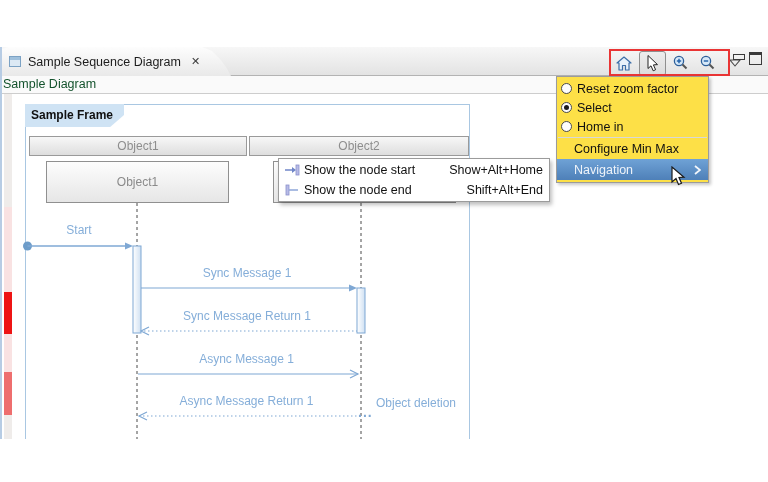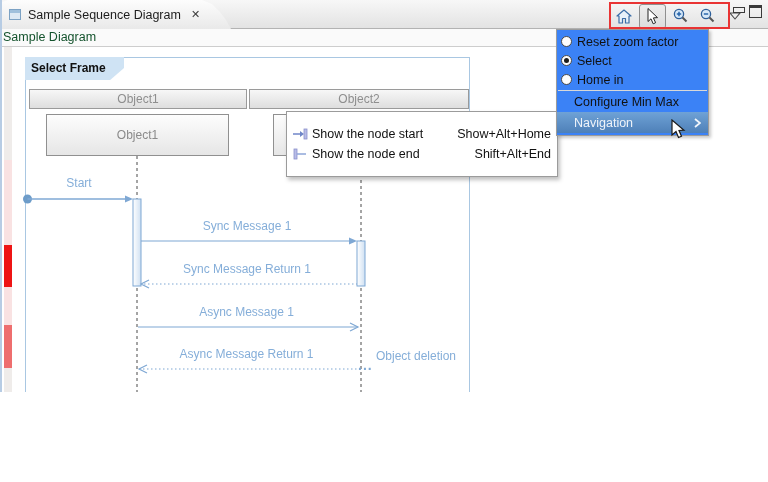--- a/index.html
+++ b/index.html
@@ -1,17 +1,17 @@
 <!DOCTYPE html>
 <html><head>
 <meta charset="utf-8">
 <style>
   * { margin:0; padding:0; box-sizing:border-box; }
   html,body { width:768px; height:482px; background:#fff; font-family:"Liberation Sans", sans-serif; }
-  #root { position:relative; width:768px; height:392px; overflow:hidden; background:#fff; }
+  #root { position:relative; width:768px; height:392px; overflow:hidden; background:#fff;margin-top:47px; }
 
   
   .left-edge { position:absolute; left:0; top:0; width:2px; height:482px; background:#b7cce4; z-index:6; }
   .tabstrip { position:absolute; left:0; top:0; width:768px; height:29px;
               background:linear-gradient(180deg,#f7f7f7,#e3e3e3); border-bottom:1px solid #b3b3b3; z-index:2; }
   .tab { position:absolute; left:0; top:0; width:232px; height:29px;
          background:linear-gradient(180deg,#fdfdfd,#f2f2f2 55%,#e9e9e9);
          clip-path:polygon(0 29px,0 7px,2px 2px,8px 0,202px 0,212px 4px,220px 12px,226px 20px,231px 29px);
          display:flex; align-items:center; padding-left:9px; }
   .tab-title { font-size:12.5px; color:#1d1d1d; margin:0 10px 0 7px; white-space:nowrap; }
@@ -46,35 +46,35 @@
             background:linear-gradient(180deg,#f7f7f7,#dedede); font-size:12px; color:#8e8e8e;
             display:flex; align-items:center; justify-content:center; }
   .objbox { position:absolute; top:56px; width:183px; height:42px; border:1px solid #909090;
             background:linear-gradient(180deg,#fdfdfd,#e6e6e6); font-size:12px; color:#8a8a8a;
             display:flex; align-items:center; justify-content:center; }
   .diagram-svg { position:absolute; left:0; top:0; width:445px; height:380px; overflow:visible; }
   .msg-label { position:absolute; font-size:12px; color:#85aed9; text-align:center; white-space:nowrap; }
   .ellipsis { position:absolute; font-size:14px; font-weight:bold; color:#7fa8d4; letter-spacing:1px; line-height:8px; }
 
   
-  .menu { position:absolute; left:556px; top:29px; width:153px; background:#3b82f6; border:1px solid #9b9b9b;
+  .menu { position:absolute; left:556px; top:29px; width:153px; background:#fde047; border:1px solid #9b9b9b;
           box-shadow:2px 2px 3px rgba(0,0,0,0.22); z-index:30; padding:2px 0; }
   .mitem { height:19px; display:flex; align-items:center; padding-left:4px; font-size:12.5px; color:#111; }
   .radio { width:11px; height:11px; border:1px solid #4a4a4a; border-radius:50%; margin-right:5px;
            display:inline-flex; align-items:center; justify-content:center; background:#fdfdfd; flex:0 0 auto; }
   .radio .dot { width:5px; height:5px; border-radius:50%; background:#1c1c1c; display:none; }
   .radio.selected .dot { display:block; }
   .msep { height:1px; background:#d8d8d8; margin:1px 1px; }
   .mitem.highlight { height:21px; background:linear-gradient(180deg,#6fa2d6,#4e80b8); color:#eef3f9; padding-left:17px; }
   .mitem.plain { padding-left:17px; height:20px; }
   .sub-arrow { margin-left:auto; margin-right:7px; }
 
   
-  .submenu { position:absolute; left:286px; top:111px; width:272px; background:#fff; border:1px solid #9b9b9b;
-             box-shadow:2px 3px 4px rgba(0,0,0,0.25); z-index:25; padding:12px 0; }
+  .submenu { position:absolute; left:278px; top:111px; width:272px; background:#fff; border:1px solid #9b9b9b;
+             box-shadow:2px 3px 4px rgba(0,0,0,0.25); z-index:25; padding:1px 0; }
   .smitem { height:20px; display:flex; align-items:center; padding:0 6px 0 5px; font-size:12.5px; color:#111; }
   .smicon { width:16px; height:14px; margin-right:4px; flex:0 0 auto; }
   .smlabel { white-space:nowrap; }
   .smshortcut { margin-left:auto; white-space:nowrap; }
 
   .cursor-overlay { position:absolute; left:671px; top:119px; z-index:40; }
 </style>
 </head>
 <body>
 
@@ -135,21 +135,21 @@
 
   <div class="canvas">
     <div class="marker-strip">
       <div class="mseg" style="top:113px; height:85px; background:#f9e2e2;"></div>
       <div class="mseg" style="top:198px; height:42px; background:#ee1414;"></div>
       <div class="mseg" style="top:240px; height:38px; background:#f9e2e2;"></div>
       <div class="mseg" style="top:278px; height:43px; background:#ee6e6e;"></div>
     </div>
 
     <div class="frame">
-      <div class="frame-label">Select Frame</div>
+      <div class="frame-label">Sample Frame</div>
 
       <div class="objhdr" style="left:3px; width:218px;">Object1</div>
       <div class="objhdr" style="left:223px; width:220px;">Object2</div>
 
       <div class="objbox" style="left:20px;">Object1</div>
       <div class="objbox" style="left:247px;">Object2</div>
 
       <svg class="diagram-svg" viewBox="0 0 445 380">
         <defs>
           <linearGradient id="actGrad" x1="0" y1="0" x2="1" y2="0">

